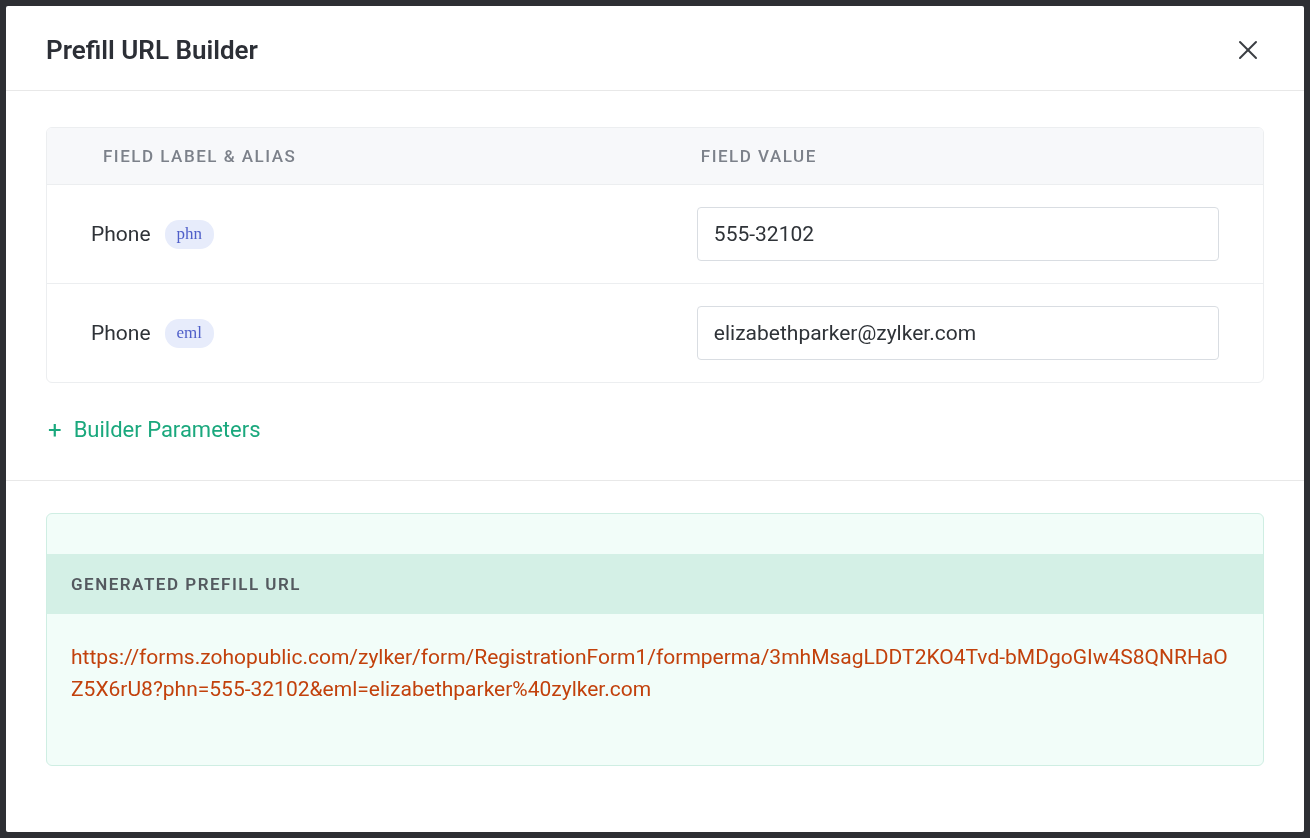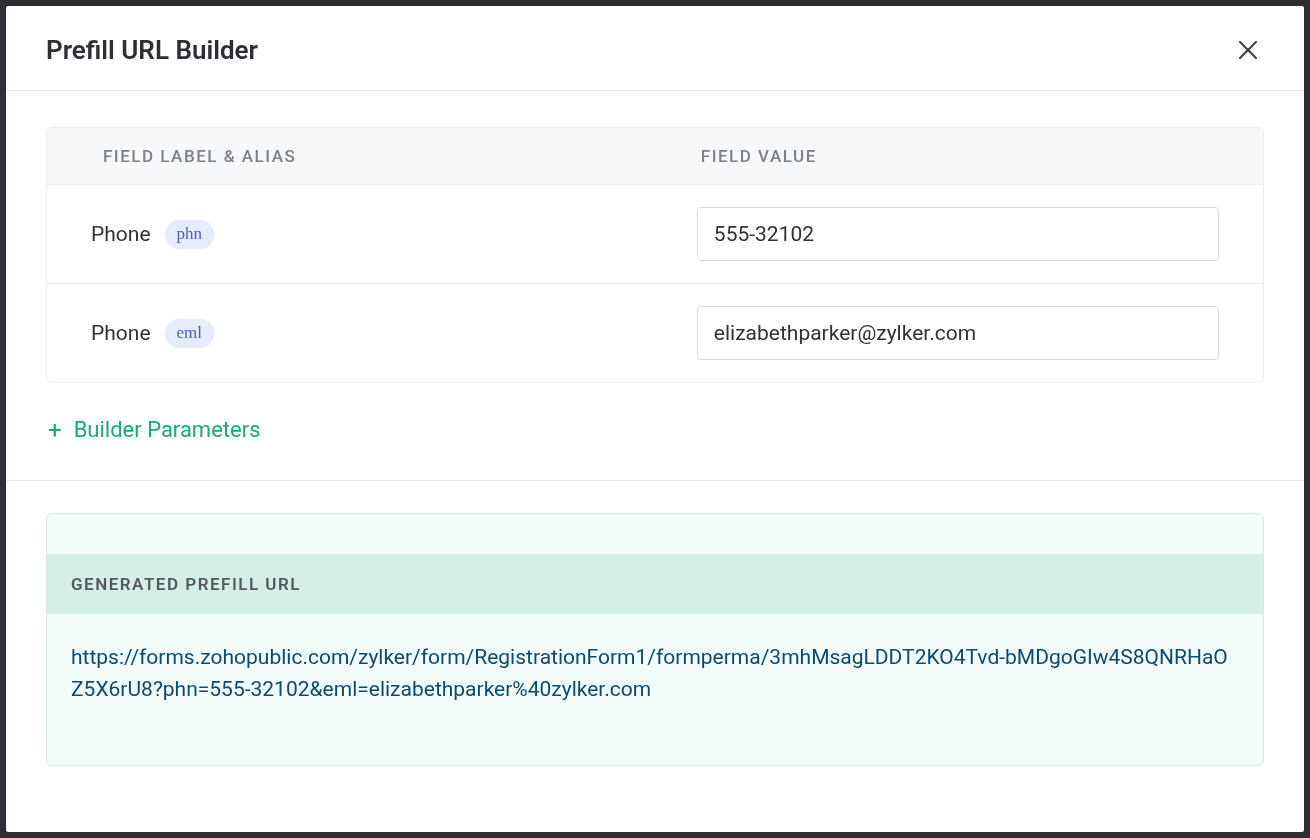--- a/index.html
+++ b/index.html
@@ -145,21 +145,21 @@
       font-size: 17px;
       font-weight: 600;
       letter-spacing: 1.5px;
       color: #54595f;
       margin-top: 40px;
     }
     .generated-url {
       padding: 28px 24px 60px 24px;
       font-size: 21px;
       line-height: 1.5;
-      color: #0c4a6e;
+      color: #c2410c;
       word-break: break-all;
     }
   </style>
 </head>
 <body>
 
 <div class="modal">
 
   <div class="modal-header">
     <h1 class="modal-title">Prefill URL Builder</h1>

